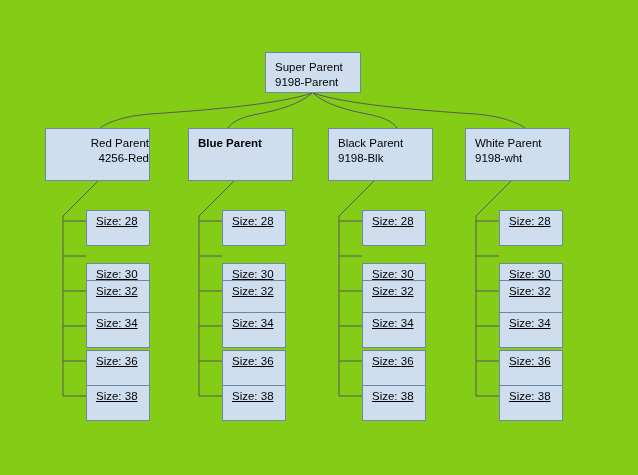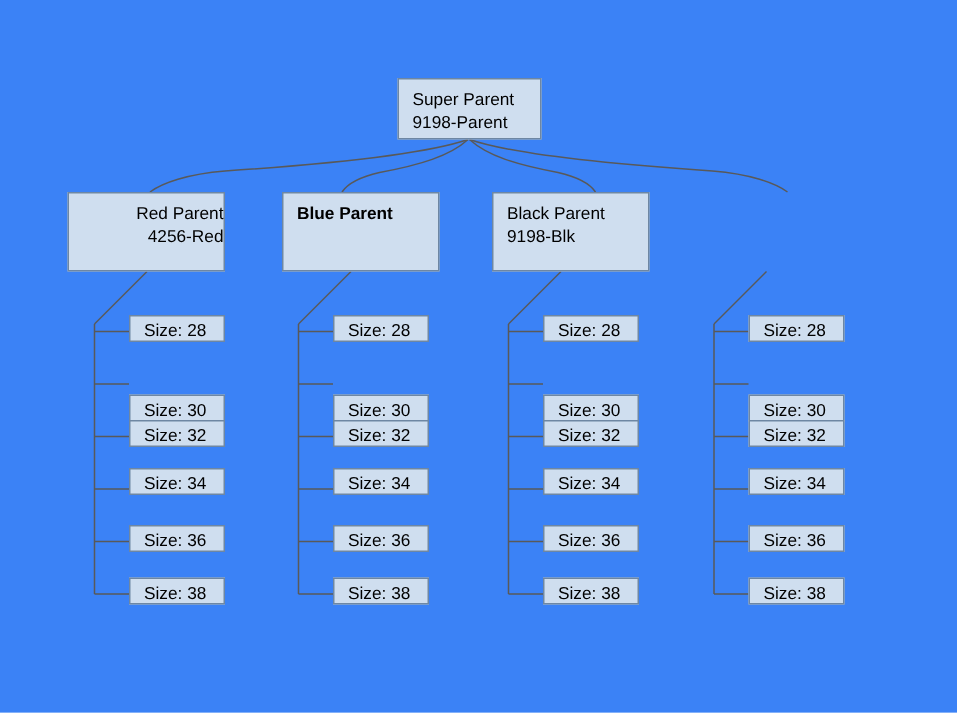--- a/index.html
+++ b/index.html
@@ -16,21 +16,21 @@
     font-family: "Liberation Sans", sans-serif;
     -webkit-font-smoothing: antialiased;
   }
 
   #canvas {
     position: absolute;
     left: 0;
     top: 0;
     width: 638px;
     height: 475px;
-    background: #3b82f6;
+    background: #84cc16;
   }
 
   
   #connectors {
     position: absolute;
     left: 0;
     top: 0;
     width: 638px;
     height: 475px;
     pointer-events: none;
@@ -77,21 +77,22 @@
     width: 105px;
     height: 53px;
   }
   .parent.col0 { left: 45px; text-align: right; }
   .parent.col1 { left: 188px; font-weight: bold; }
   .parent.col2 { left: 328px; }
   .parent.col3 { left: 465px; }
 
   .leaf {
     width: 64px;
-    height: 18px;
+    height: 36px;
+    text-decoration: underline;
   }
   .leaf.col0 { left: 86px; }
   .leaf.col1 { left: 222px; }
   .leaf.col2 { left: 362px; }
   .leaf.col3 { left: 499px; }
 
   .leaf.r0 { top: 210px; }
   .leaf.r1 { top: 263px; }
   .leaf.r2 { top: 280px; }
   .leaf.r3 { top: 312px; }
@@ -158,20 +159,24 @@
     <span class="line">Red Parent</span>
     <span class="line">4256-Red</span>
   </div>
   <div class="node big parent col1">
     <span class="line">Blue Parent</span>
   </div>
   <div class="node big parent col2">
     <span class="line">Black Parent</span>
     <span class="line">9198-Blk</span>
   </div>
+  <div class="node big parent col3">
+    <span class="line">White Parent</span>
+    <span class="line">9198-wht</span>
+  </div>
 
   <div class="node leaf col0 r0">Size: 28</div>
   <div class="node leaf col0 r1">Size: 30</div>
   <div class="node leaf col0 r2">Size: 32</div>
   <div class="node leaf col0 r3">Size: 34</div>
   <div class="node leaf col0 r4">Size: 36</div>
   <div class="node leaf col0 r5">Size: 38</div>
 
   <div class="node leaf col1 r0">Size: 28</div>
   <div class="node leaf col1 r1">Size: 30</div>

